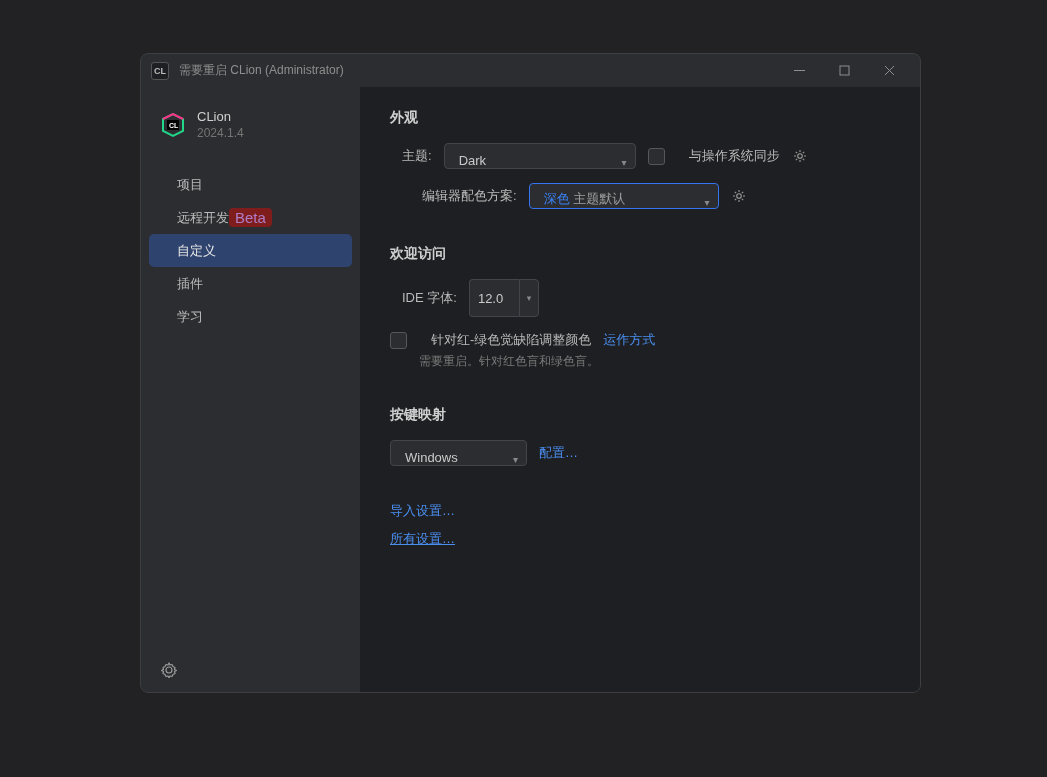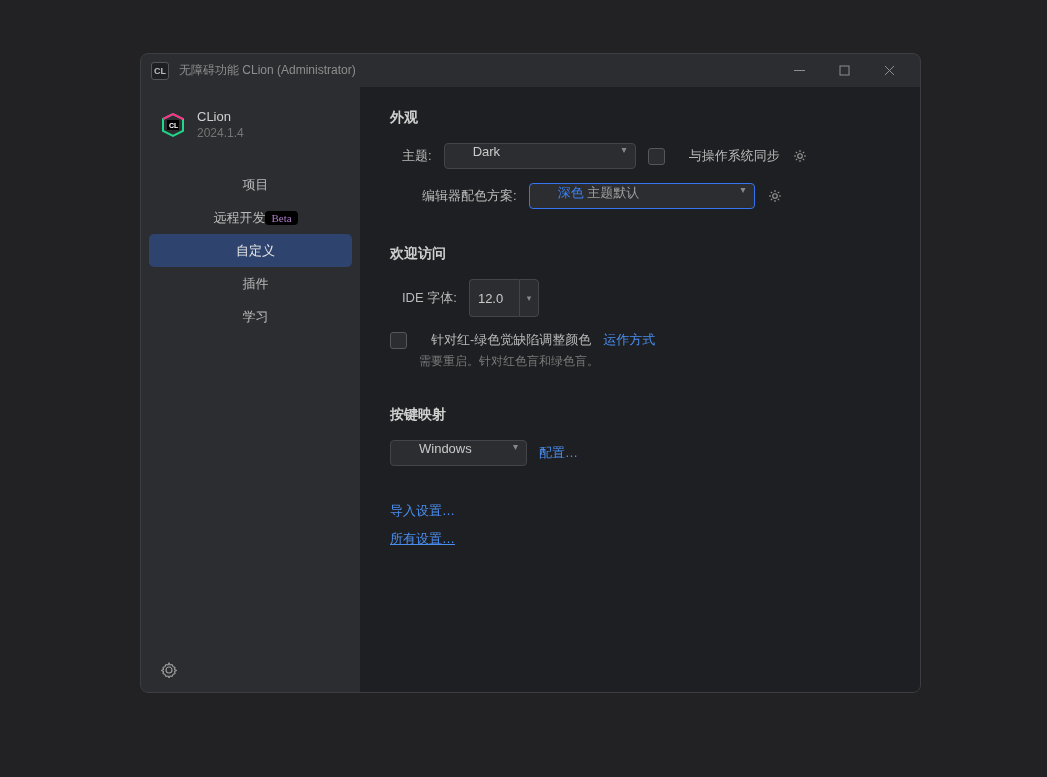--- a/index.html
+++ b/index.html
@@ -85,31 +85,30 @@
   }
   .nav-item {
     height: 33px;
     display: flex;
     align-items: center;
     padding: 0 18px 0 28px;
     color: #bababa;
     cursor: pointer;
     border-radius: 5px;
     margin: 0 8px;
-    justify-content: center;
-    font-family: Liberation Serif, serif;
+    justify-content: flex-start;
   }
   .nav-item.active {
     background: #2e436e;
     color: #e8e8e8;
   }
   .badge {
-    background: #000000;
+    background: #7f1d1d;
     color: #b07cc9;
-    font-size: 11px;
+    font-size: 15px;
     padding: 1px 6px;
     border-radius: 4px;
   }
   .sidebar-spacer { flex: 1; }
   .sidebar-footer {
     padding: 14px 20px;
   }
   .gear-icon-svg { width: 16px; height: 16px; }
   .main {
     flex: 1;
@@ -130,22 +129,22 @@
     margin-bottom: 14px;
     gap: 12px;
   }
   .label { color: #bababa; margin-left: 12px; }
   .dropdown {
     background: #2b2d30;
     border: 1px solid #43454a;
     border-radius: 4px;
     height: 26px;
     display: flex;
-    align-items: flex-start;
-    padding: 0 8px 0 28px;
+    align-items: flex-end;
+    padding: 0 8px 0 14px;
     color: #cacaca;
     cursor: pointer;
     justify-content: space-between;
     gap: 8px;
   }
   .dropdown.focus {
     border-color: #3574f0;
   }
   .chev { color: #888; font-size: 10px; }
   .checkbox {
@@ -195,21 +194,21 @@
   .hint { color: #7a7a7a; font-size: 12px; }
   .section-gap { height: 22px; }
 </style>
 </head>
 <body>
 
 <div class="window">
 
   <div class="titlebar">
     <div class="title-icon">CL</div>
-    <div class="title-text">无障碍功能 CLion (Administrator)</div>
+    <div class="title-text">需要重启 CLion (Administrator)</div>
     <div class="titlebar-spacer"></div>
     <div class="win-btn">
       <svg width="11" height="11" viewBox="0 0 11 11">
           <line x1="0" y1="5.5" x2="11" y2="5.5" stroke="currentColor" stroke-width="1"></line>
         </svg>
     </div>
     <div class="win-btn">
       <svg width="11" height="11" viewBox="0 0 11 11">
           <rect x="1" y="1" width="9" height="9" fill="none" stroke="currentColor" stroke-width="1"></rect>
         </svg>
@@ -280,21 +279,21 @@
         <span class="label">与操作系统同步</span>
         <div class="icon-btn">
           <svg width="16" height="16" viewBox="0 0 16 16">
               <circle cx="8" cy="8" r="2.3" fill="none" stroke="#9a9a9a" stroke-width="1.1"></circle>
               <path fill="none" stroke="#9a9a9a" stroke-width="1.1" d="M8 2v2M8 12v2M2 8h2M12 8h2M3.8 3.8l1.4 1.4M10.8 10.8l1.4 1.4M12.2 3.8l-1.4 1.4M5.2 10.8l-1.4 1.4"></path>
             </svg>
         </div>
       </div>
       <div class="row indent-row">
         <span class="label">编辑器配色方案:</span>
-        <div class="dropdown focus" style="width:226px">
+        <div class="dropdown focus" style="width:190px">
           <span class="scheme-value">
             <span class="pfx">深色</span>
             <span class="sfx">主题默认</span>
           </span>
           <span class="chev">▾</span>
         </div>
         <div class="icon-btn">
           <svg width="16" height="16" viewBox="0 0 16 16">
               <circle cx="8" cy="8" r="2.3" fill="none" stroke="#9a9a9a" stroke-width="1.1"></circle>
               <path fill="none" stroke="#9a9a9a" stroke-width="1.1" d="M8 2v2M8 12v2M2 8h2M12 8h2M3.8 3.8l1.4 1.4M10.8 10.8l1.4 1.4M12.2 3.8l-1.4 1.4M5.2 10.8l-1.4 1.4"></path>

